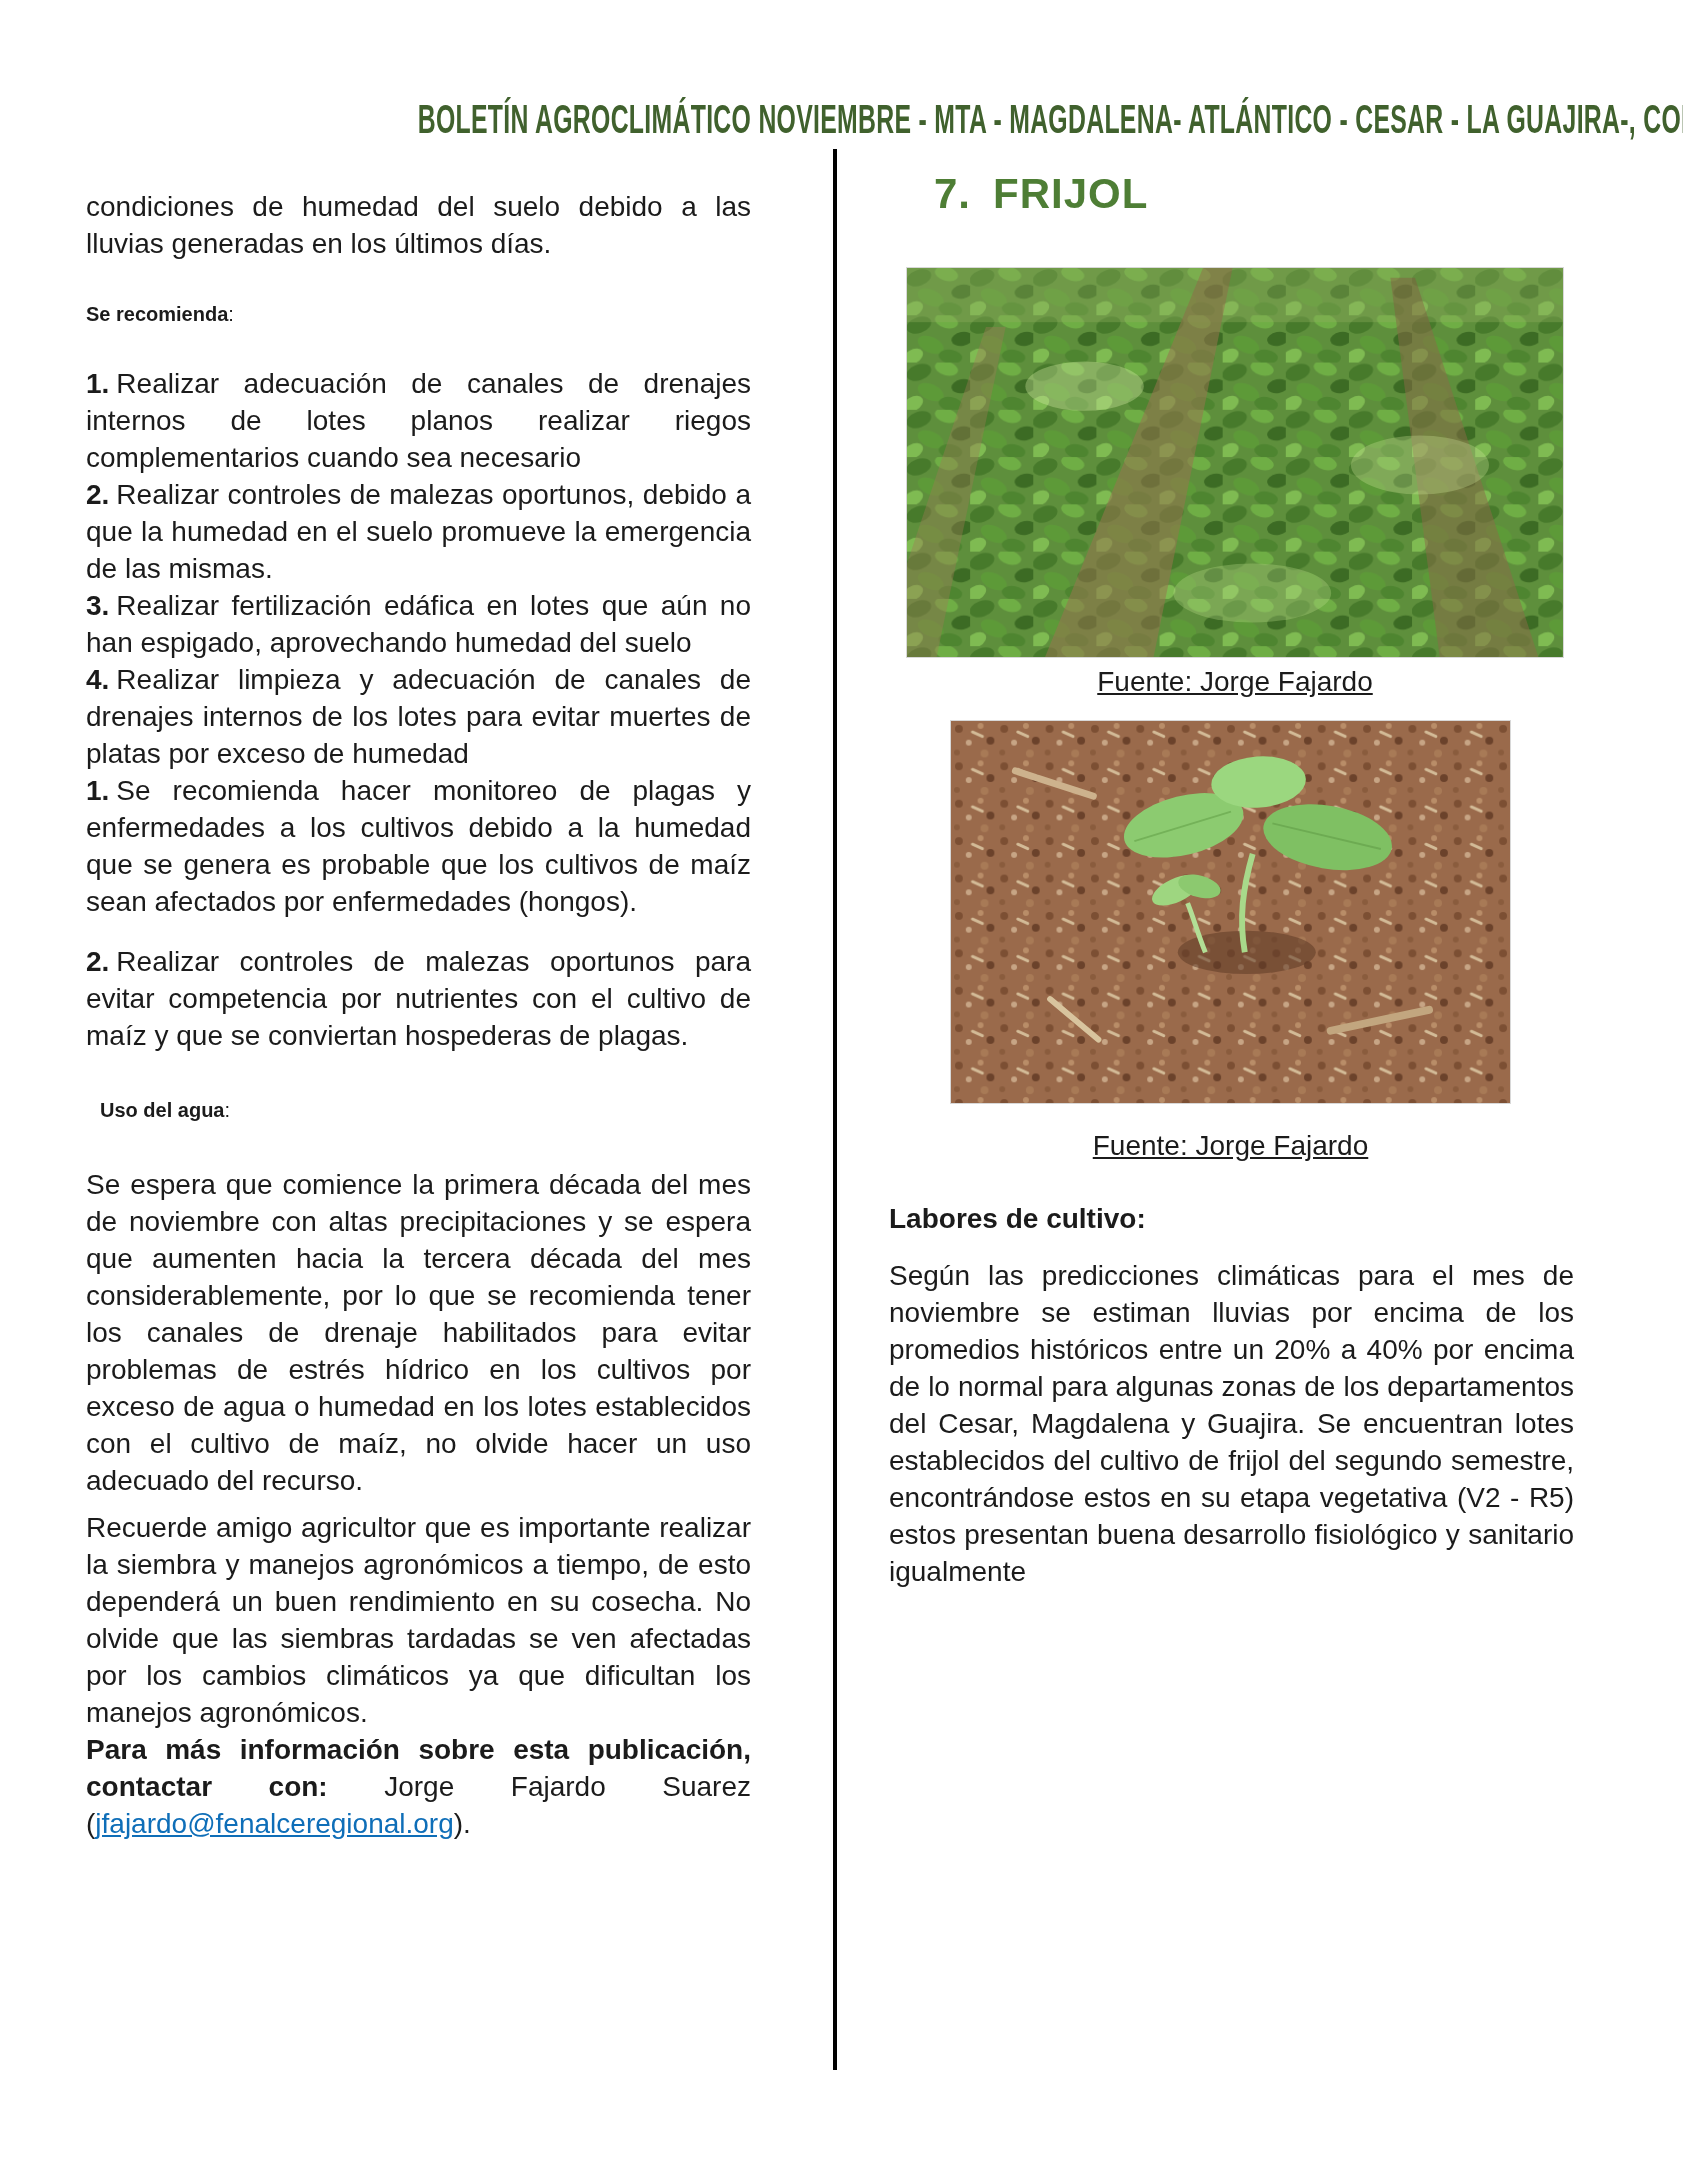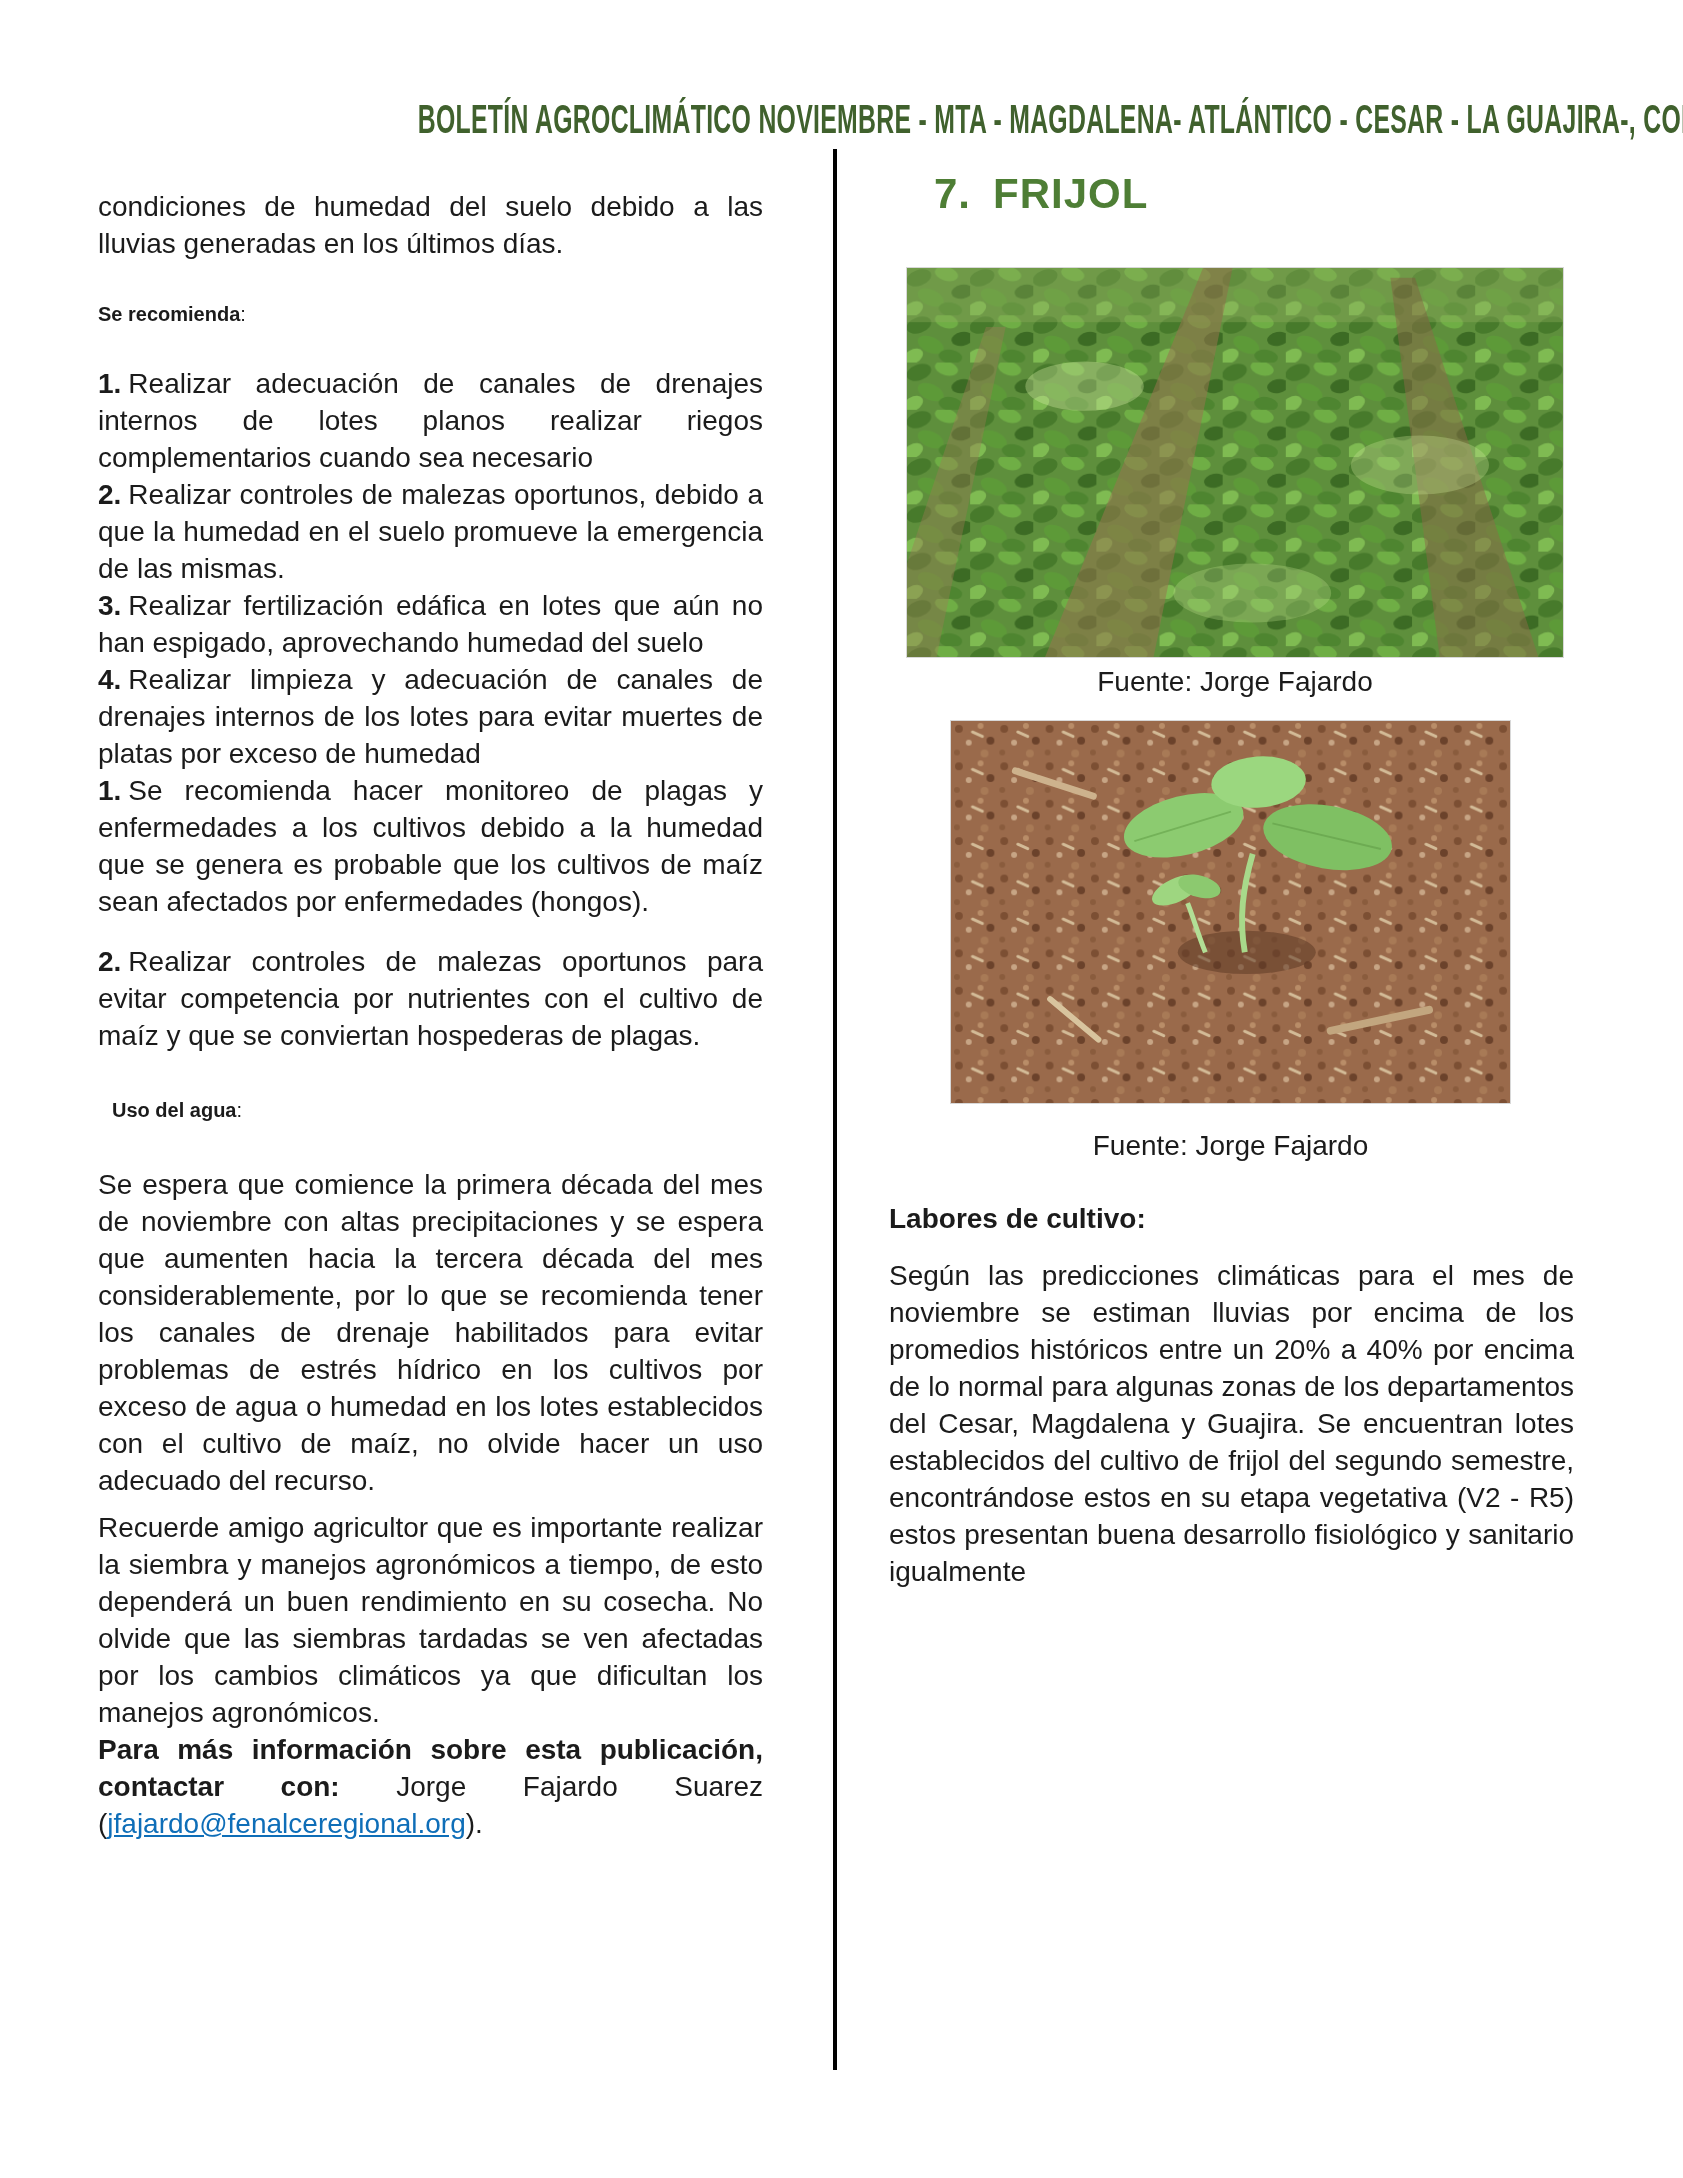--- a/index.html
+++ b/index.html
@@ -24,21 +24,21 @@
     letter-spacing:0.5px;
     color:#40612d;
   }
   
   .col-divider{
     position:absolute;left:833px;top:149px;
     width:4px;height:1921px;background:#000000;
   }
   
   .left-col{
-    position:absolute;left:98px;top:188px;width:665px;
+    position:absolute;left:86px;top:188px;width:665px;
     font-size:28px;line-height:37px;
   }
   .para{margin:0;}
   .j{text-align:justify;}
   .head{margin:0;font-size:20px;line-height:37px;}
   .head b{font-weight:bold;}
   .num{font-weight:bold;margin-right:7px;}
   .m-recomienda{margin-top:34px;}
   .m-list{margin-top:32px;}
   .m-manejo{margin-top:25px;}
@@ -57,21 +57,21 @@
   }
   .section-head .gap{display:inline-block;width:22px;}
   .photo{
     position:absolute;display:block;
     border:1px solid #d8d8d8;box-sizing:border-box;
   }
   .photo1{left:906px;top:267px;width:658px;height:391px;}
   .photo2{left:950px;top:720px;width:561px;height:384px;}
   .caption{
     position:absolute;text-align:center;
-    font-size:28px;line-height:34px;color:#1b1b1b;
+    font-size:28px;line-height:34px;color:#1b1b1b;text-decoration:underline;
   }
   .caption1{left:906px;top:665px;width:658px;}
   .caption2{left:950px;top:1129px;width:561px;}
   .labores-head{
     position:absolute;left:889px;top:1200px;
     font-size:28px;line-height:37px;font-weight:bold;
   }
   .labores-par{
     position:absolute;left:889px;top:1257px;width:685px;
     font-size:28px;line-height:37px;text-align:justify;

